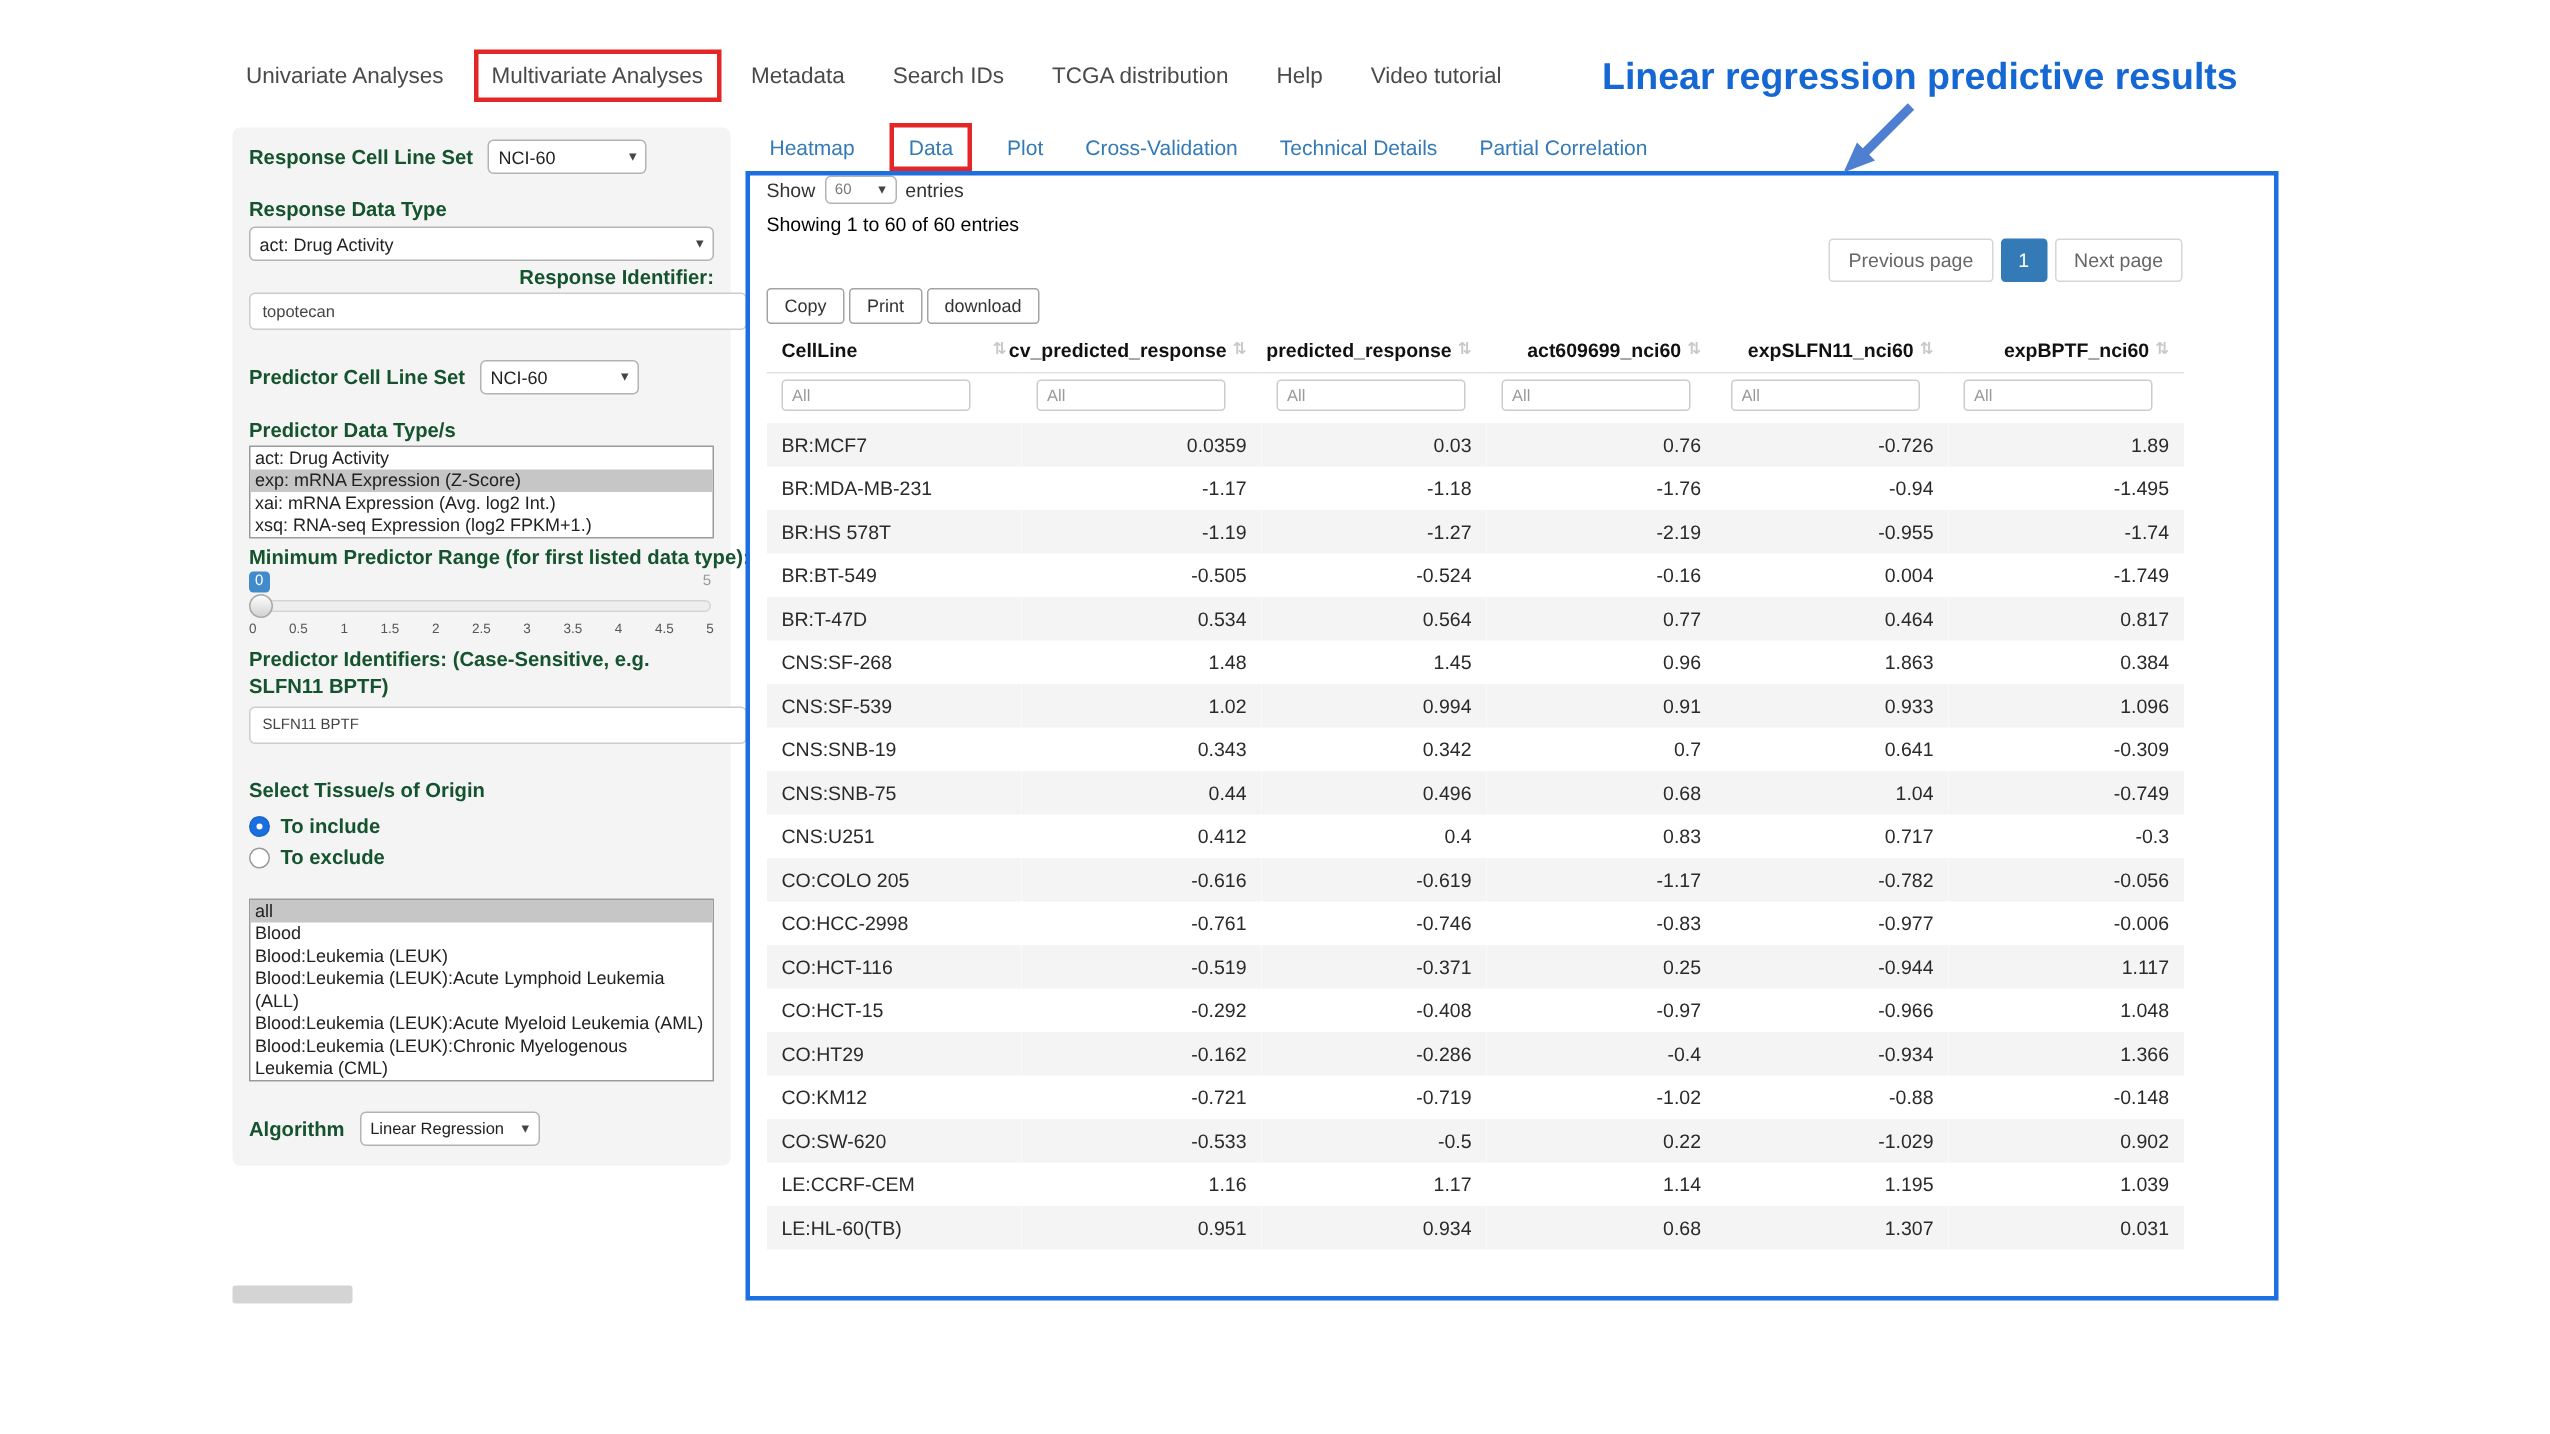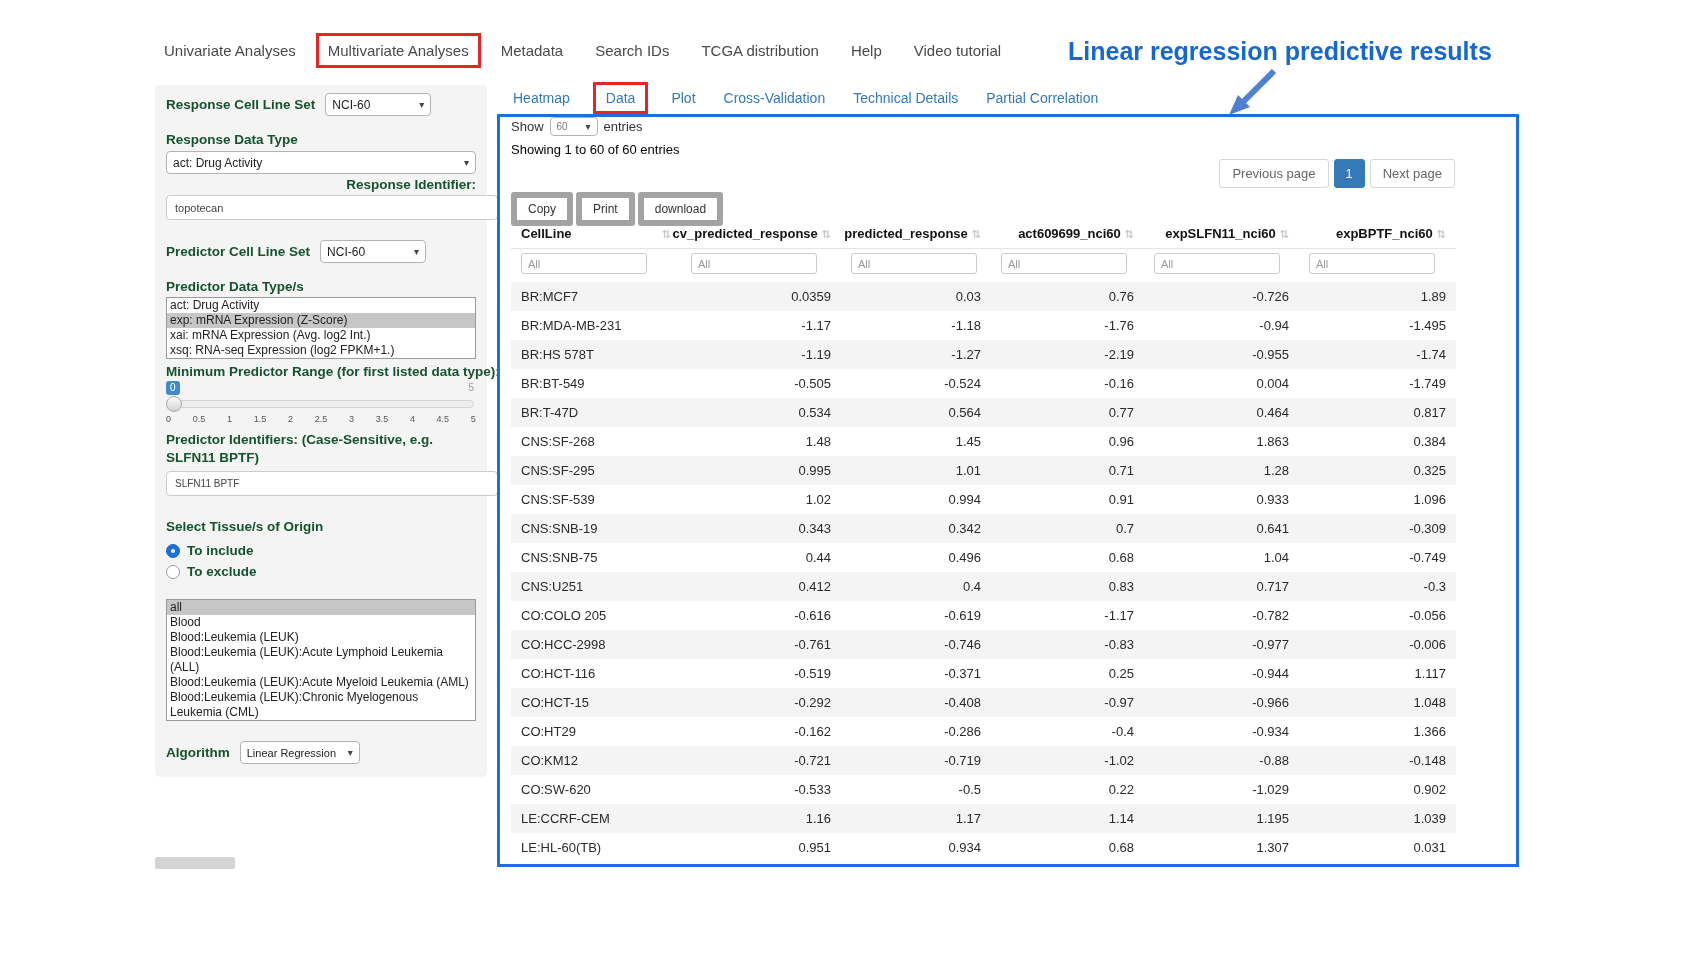--- a/index.html
+++ b/index.html
@@ -85,28 +85,28 @@
   .show-sel { width:48px; height:19px; font-size:10px; color:#777; }
   .showing-text { position:absolute; left:511px; top:142px; font-size:13px; color:#000000; }
 
   .pagination { position:absolute; top:159px; right:245px; display:flex; align-items:center; gap:5px; }
   .page-btn { border:1px solid #d6d6d6; background:#fff; color:#666; font-size:13px;
     padding:6px 12px; border-radius:3px; cursor:pointer; white-space:nowrap; }
   .page-num { background:#337ab7; border:1px solid #337ab7; color:#fff; font-size:13px;
     padding:6px 11px; border-radius:3px; cursor:pointer; }
 
   .export-row { position:absolute; left:511px; top:192px; display:flex; gap:3px; }
-  .export-btn { border:6px solid #a3a3a3; background:#fff; color:#333; font-size:12px;
+  .export-btn { border:1px solid #a3a3a3; background:#fff; color:#333; font-size:12px;
     padding:4px 11px; border-radius:3px; cursor:pointer; font-family:inherit; }
 
   .data-table { position:absolute; left:511px; top:219px; width:945px; border-collapse:collapse;
     table-layout:fixed; font-size:13px; }
   .data-table th { font-weight:bold; font-size:13px; color:#111; padding:7px 10px;
     border-bottom:1px solid #e4e4e4; cursor:pointer; }
-  .th-inner { display:flex; align-items:flex-end; }
+  .th-inner { display:flex; align-items:flex-start; }
   th.left .th-inner { justify-content:space-between; }
   th.right .th-inner { justify-content:flex-end; gap:4px; }
   .sort-icon { color:#c9c9c9; font-size:11px; }
   .filter-cell { padding:4px 10px 8px; text-align:left; }
   .col-filter { width:126px; height:21px; border:1px solid #ccc; border-radius:3px;
     font-size:11px; padding:0 6px; color:#555; font-family:inherit; background:#fff; }
   .col-filter::placeholder { color:#999; }
   .data-table tbody td { padding:7px 10px; color:#2a2a2a; overflow:hidden; white-space:nowrap; }
   .data-table tbody tr { cursor:pointer; }
   .data-table tbody tr:nth-child(odd) { background:#f4f4f4; }
@@ -357,28 +357,20 @@
         </tr>
         <tr>
           <td class="left">CNS:SF-268</td>
           <td class="right">1.48</td>
           <td class="right">1.45</td>
           <td class="right">0.96</td>
           <td class="right">1.863</td>
           <td class="right">0.384</td>
         </tr>
         <tr>
-          <td class="left">CNS:SF-295</td>
-          <td class="right">0.995</td>
-          <td class="right">1.01</td>
-          <td class="right">0.71</td>
-          <td class="right">1.28</td>
-          <td class="right">0.325</td>
-        </tr>
-        <tr>
           <td class="left">CNS:SF-539</td>
           <td class="right">1.02</td>
           <td class="right">0.994</td>
           <td class="right">0.91</td>
           <td class="right">0.933</td>
           <td class="right">1.096</td>
         </tr>
         <tr>
           <td class="left">CNS:SNB-19</td>
           <td class="right">0.343</td>

